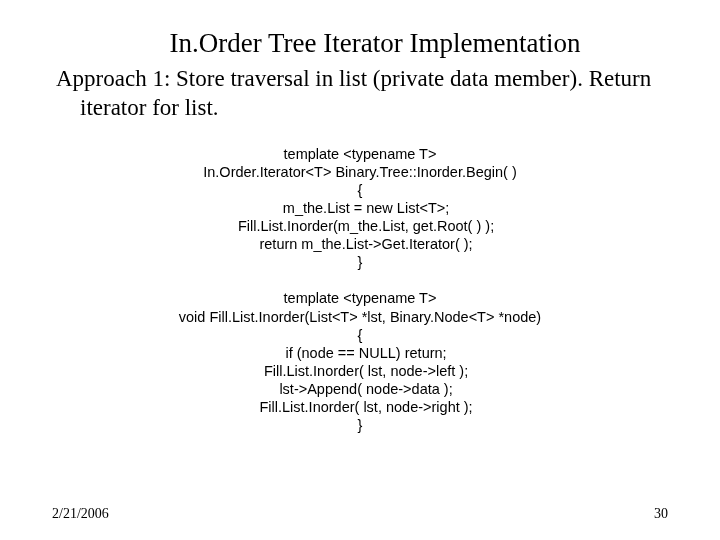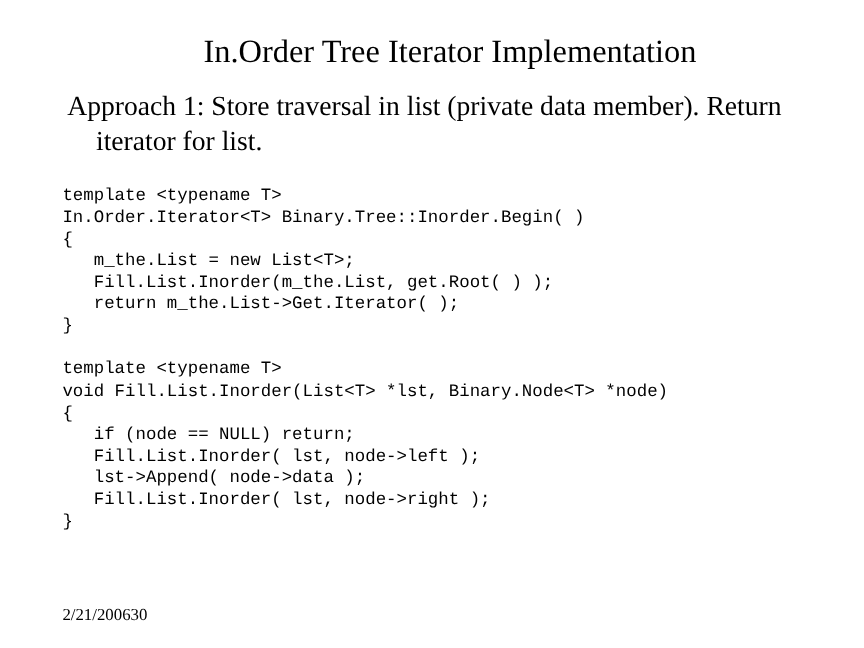--- a/index.html
+++ b/index.html
@@ -22,42 +22,44 @@
     font-size: 27px;
     font-weight: normal;
     text-align: center;
     margin-left: 30px;
     letter-spacing: 0px;
     font-family: Liberation Serif, serif;
   }
   .approach {
     font-size: 23px;
     line-height: 1.25;
-    margin-top: 16px;
+    margin-top: 6px;
     padding-left: 4px;
     text-indent: -24px;
     margin-left: 24px;
   }
   .codeblock {
-    font-family: Liberation Mono, monospace;
+    font-family: Liberation Sans, sans-serif;
     font-size: 14.5px;
     line-height: 1.25;
     white-space: pre;
     margin-top: 22px;
+    text-align: center;
   }
   .codeblock + .codeblock {
     margin-top: 18px;
   }
   .footer {
     position: absolute;
     bottom: 18px;
     left: 52px;
     right: 52px;
     font-size: 14px;
     display: flex;
+    justify-content: space-between;
   }
 </style>
 </head>
 <body>
 
 <div class="slide">
   <div class="title">In.Order Tree Iterator Implementation</div>
   <div class="approach">Approach 1: Store traversal in list (private data member). Return iterator for list.</div>
   <div class="codeblock">template &lt;typename T&gt;
 In.Order.Iterator&lt;T&gt; Binary.Tree::Inorder.Begin( )

